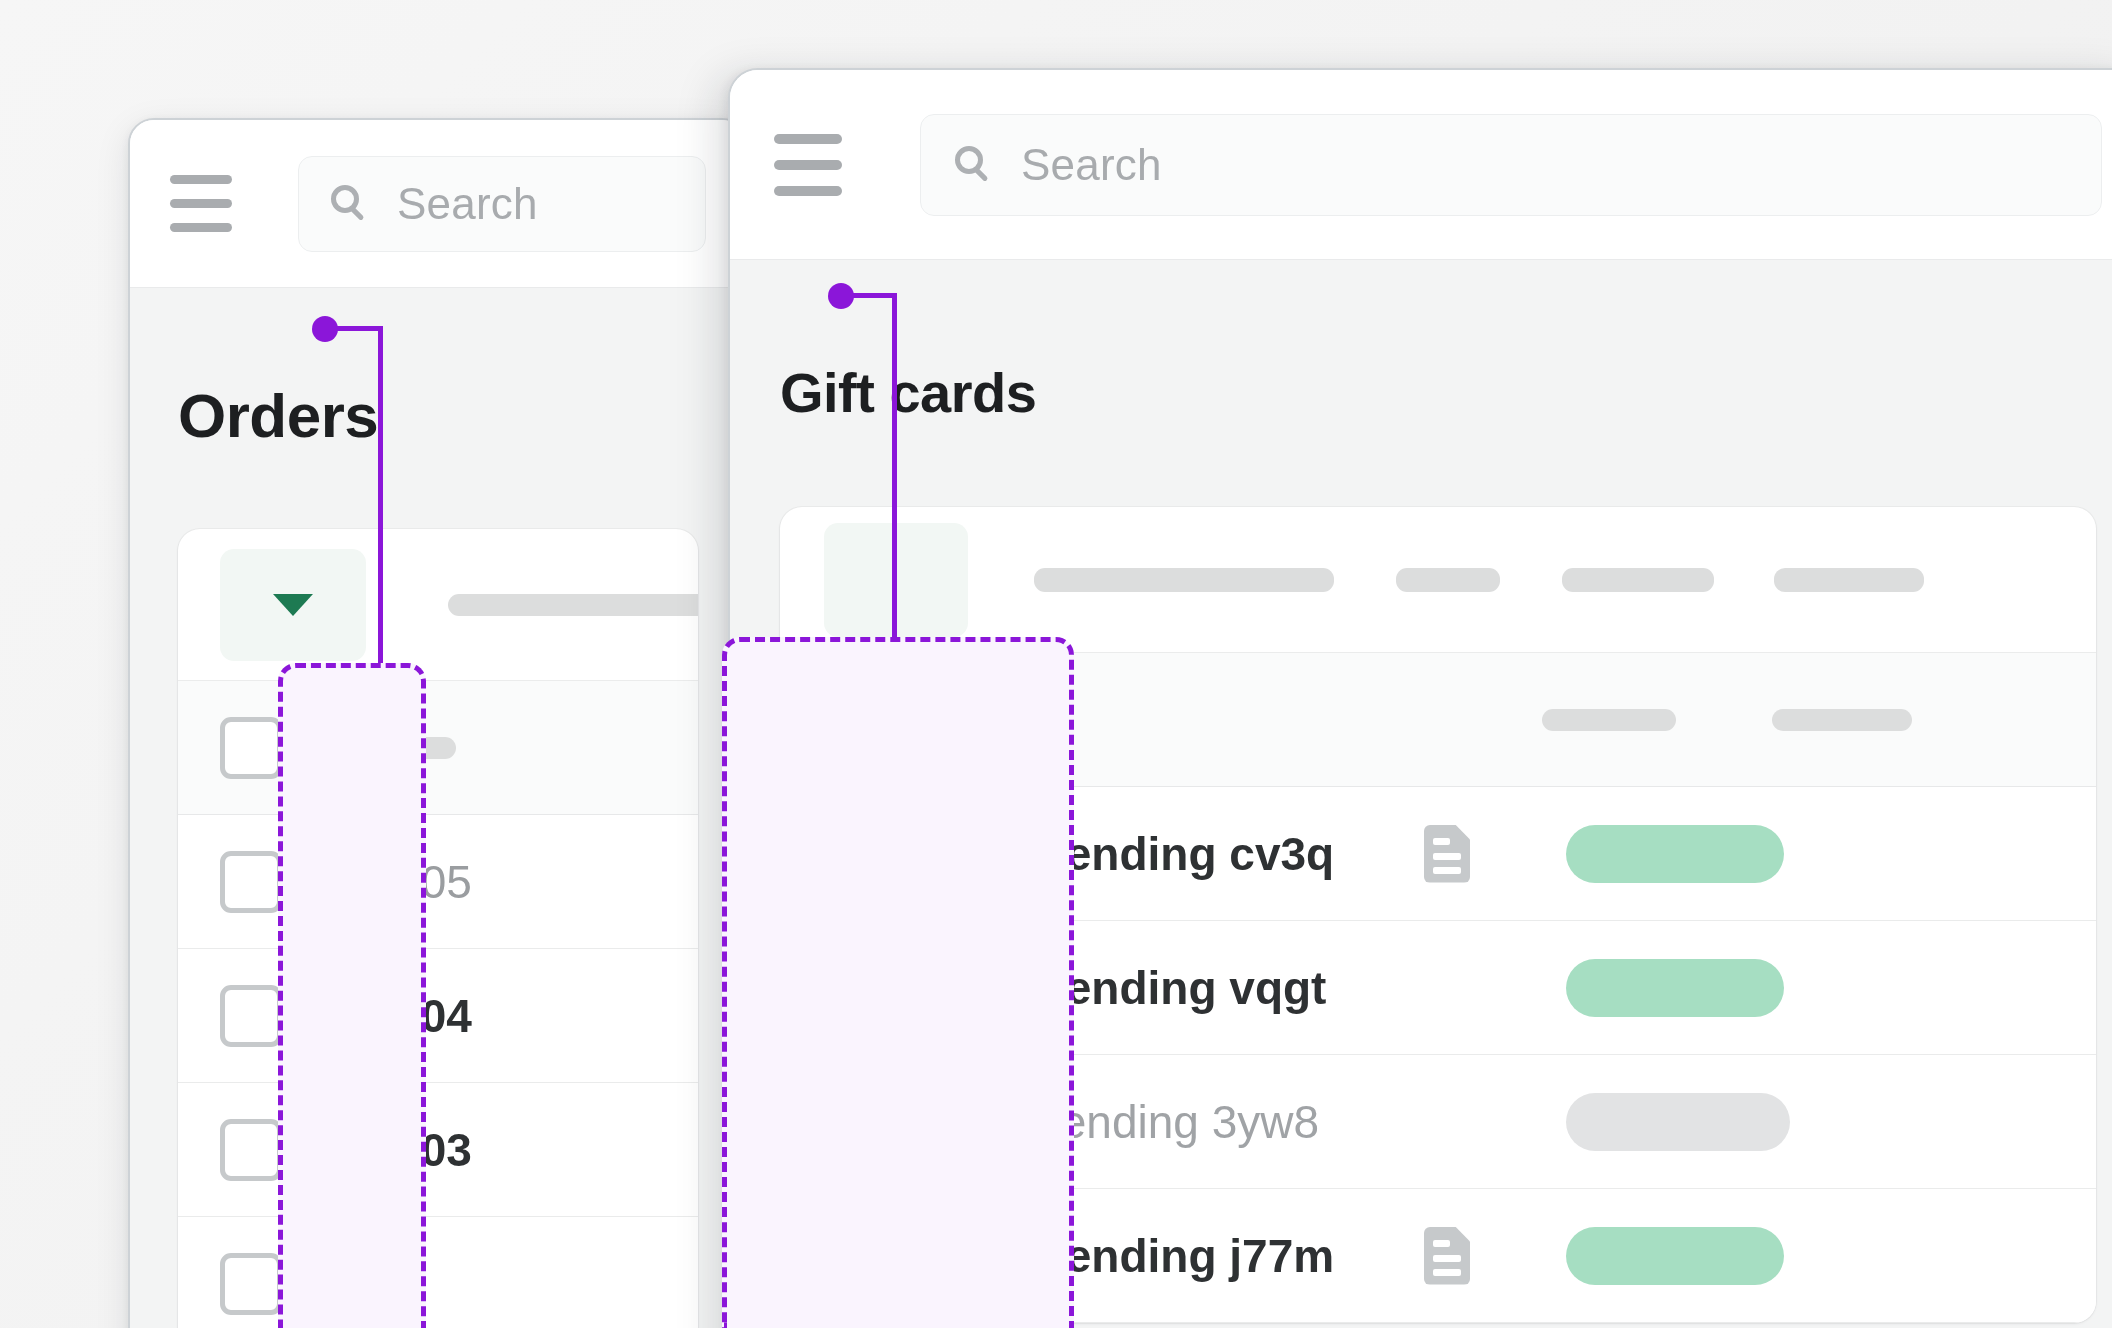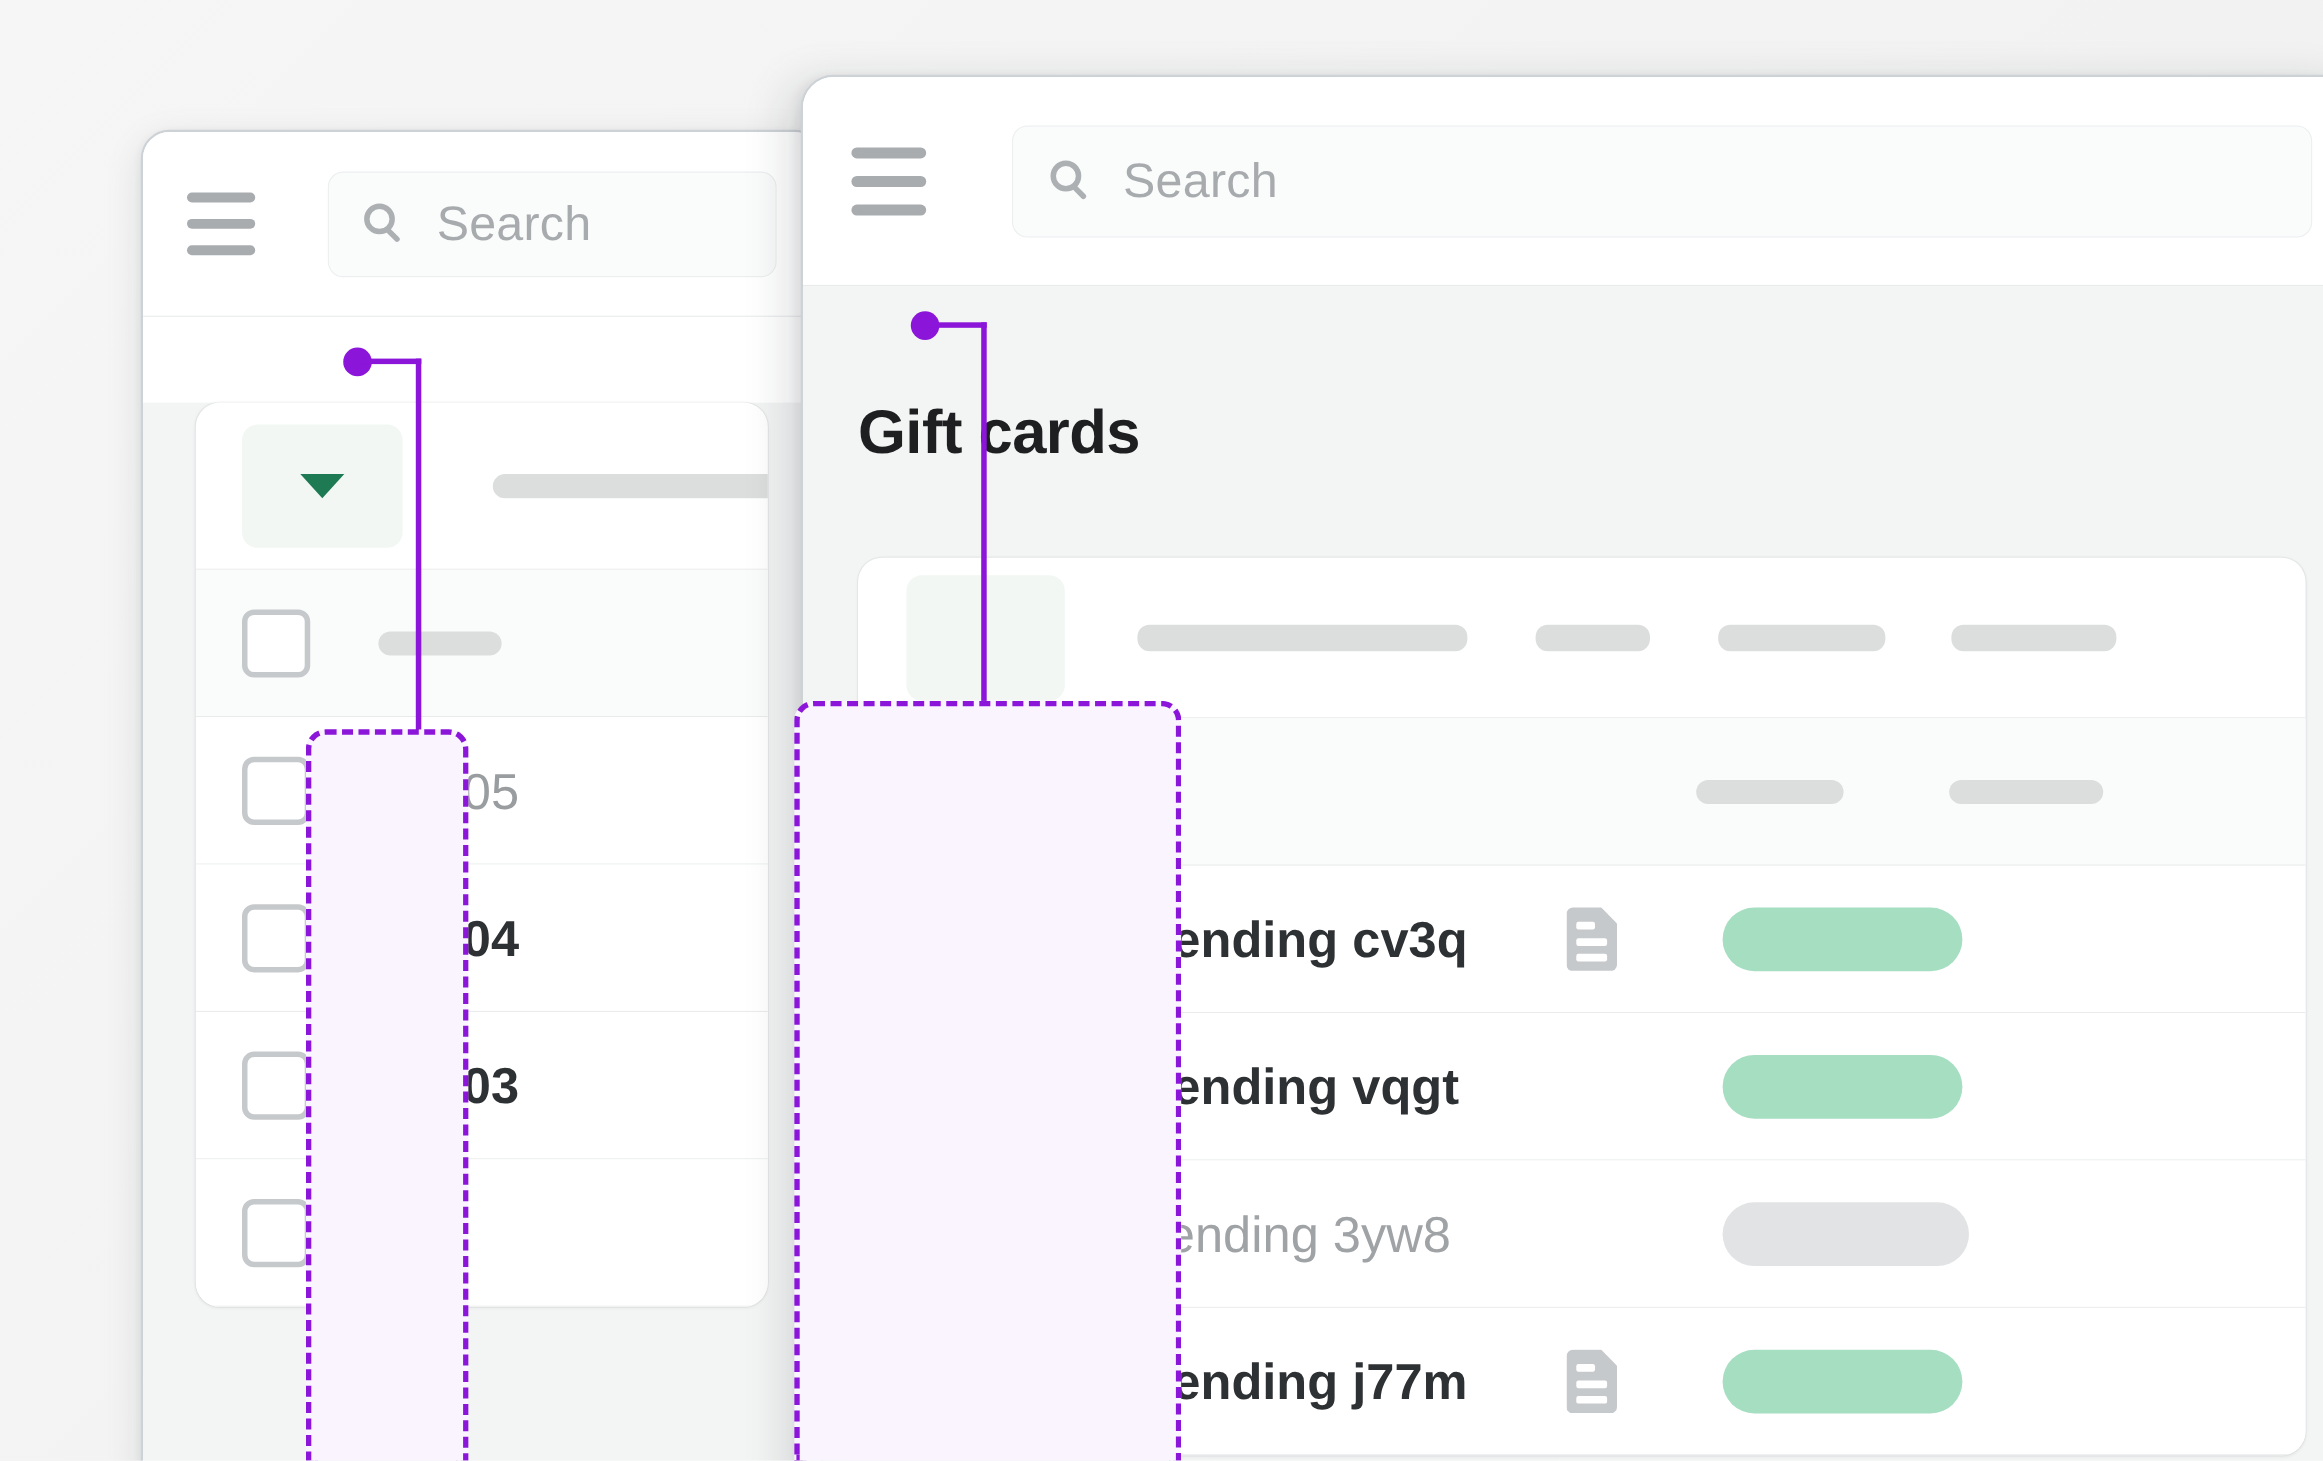--- a/index.html
+++ b/index.html
@@ -290,20 +290,21 @@
       <div class="searchbox">
         <div class="search-glyph">
             <i></i>
           </div>
         <div class="search-placeholder">Search</div>
       </div>
     </div>
 
     <div class="page-body">
 
+      <div class="page-title">Orders</div>
 
       <div class="card">
 
         <div class="card-toolbar">
           <div class="tool-chip">
             <div class="caret-down"></div>
           </div>
           <div class="skel" style="width:320px;height:22px;margin-left:82px;"></div>
         </div>
 

